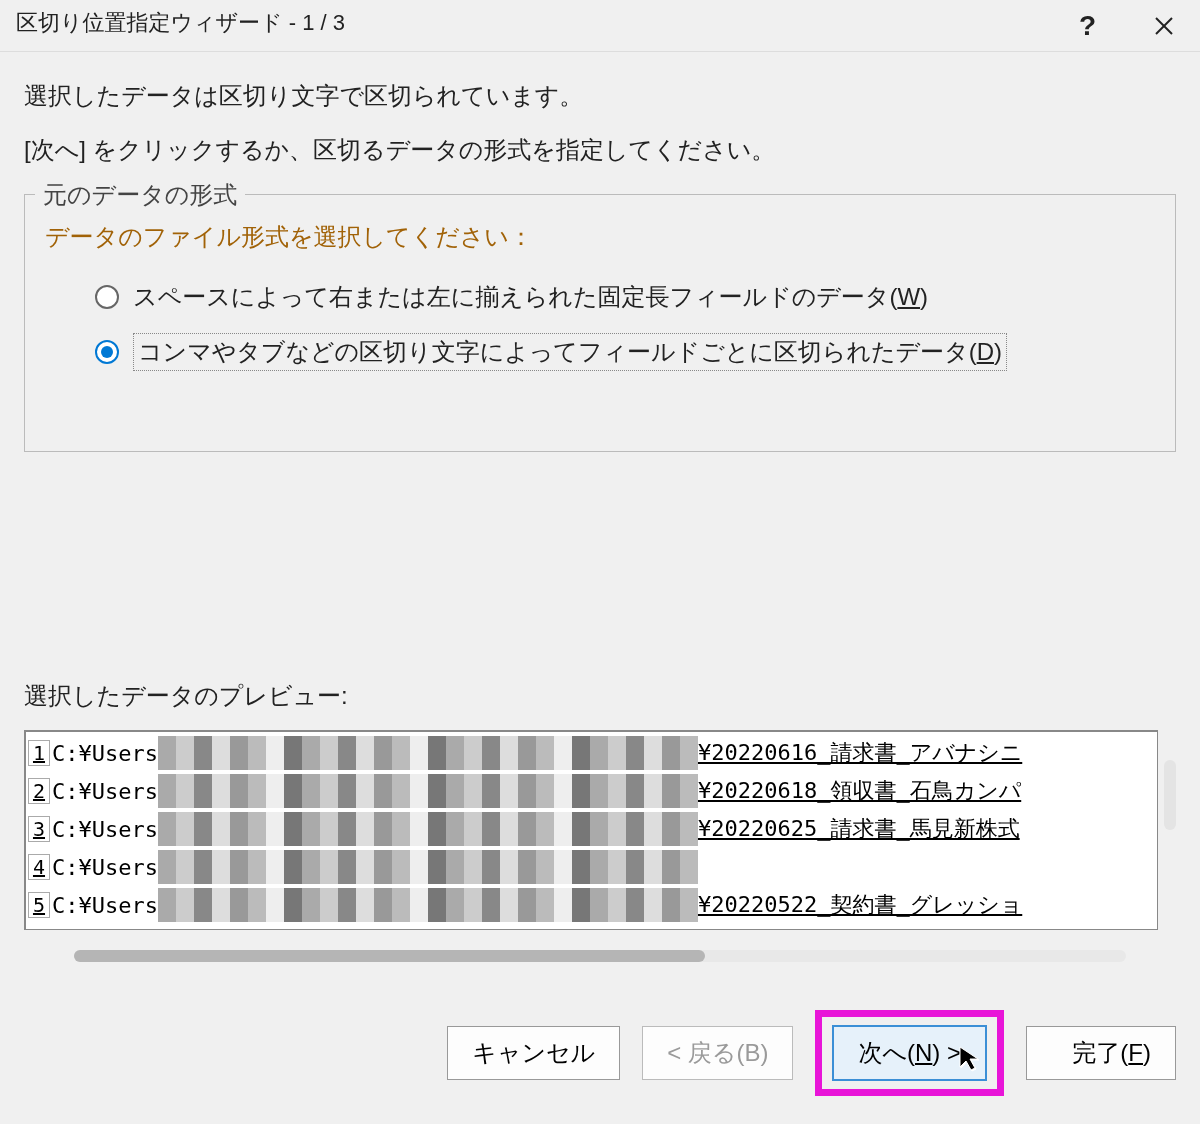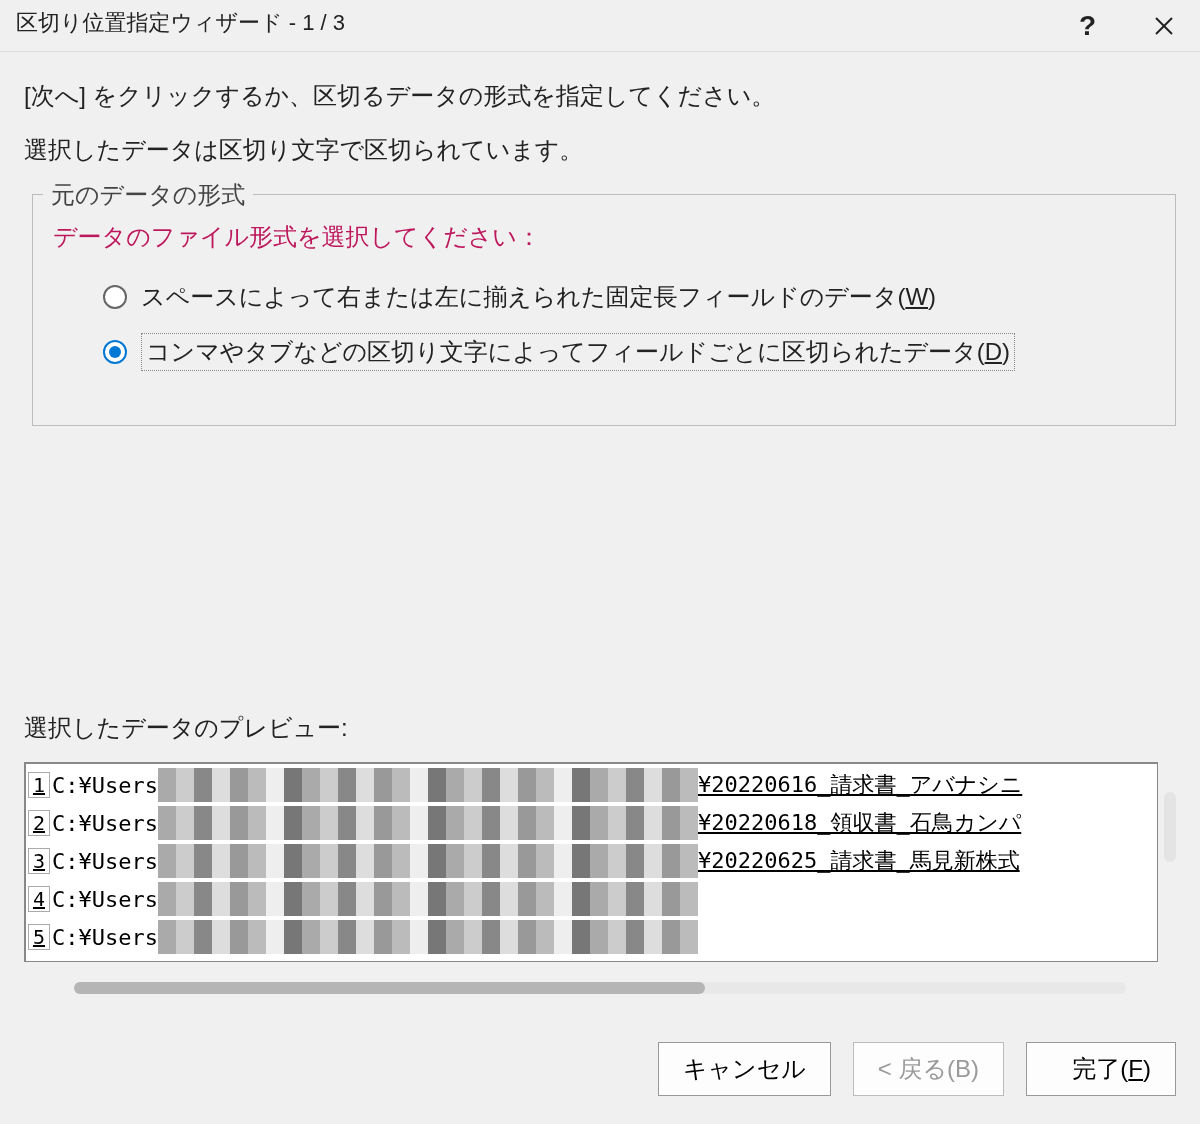--- a/index.html
+++ b/index.html
@@ -49,36 +49,36 @@
       display: flex;
       flex-direction: column;
     }
     .intro-line {
       font-size: 24px;
       color: #222;
       margin-bottom: 22px;
     }
     .groupbox {
       border: 1px solid #bbb;
-      padding: 26px 20px 34px 20px;
-      margin: 6px 0 0 8px;
+      padding: 26px 20px 60px 20px;
+      margin: 6px 0 0 0;
       position: relative;
     }
     .groupbox-legend {
       position: absolute;
       top: -16px;
       left: 10px;
       background: #f0f0f0;
       padding: 0 8px;
       font-size: 24px;
       color: #444;
     }
     .group-label {
       font-size: 24px;
-      color: #be185d;
+      color: #a16207;
       margin-bottom: 28px;
     }
     .radio-row {
       display: flex;
       align-items: center;
       gap: 14px;
       margin-left: 50px;
       margin-bottom: 20px;
     }
     .radio {
@@ -256,22 +256,22 @@
         <svg width="24" height="24" viewBox="0 0 24 24" fill="none" stroke-width="2">
           <line x1="4" y1="4" x2="20" y2="20"></line>
             <line x1="20" y1="4" x2="4" y2="20"></line>
         </svg>
       </div>
     </div>
   </div>
 
   <div class="content">
 
+    <div class="intro-line">選択したデータは区切り文字で区切られています。</div>
     <div class="intro-line">[次へ] をクリックするか、区切るデータの形式を指定してください。</div>
-    <div class="intro-line">選択したデータは区切り文字で区切られています。</div>
 
     <div class="groupbox">
       <div class="groupbox-legend">元のデータの形式</div>
       <div class="group-label">データのファイル形式を選択してください：</div>
 
       <div class="radio-row">
         <div class="radio"></div>
         <div class="radio-label">
           <span>スペースによって右または左に揃えられた固定長フィールドのデータ(</span><span class="accel">W</span><span>)</span>
         </div>
@@ -313,34 +313,45 @@
               </div>
               <div class="preview-row">
                 <div class="row-num">4</div>
                 <div class="row-left">C:¥Users</div>
                 <div class="obscured"></div>
               </div>
               <div class="preview-row">
                 <div class="row-num">5</div>
                 <div class="row-left">C:¥Users</div>
                 <div class="obscured"></div>
+                <div class="row-right">¥20220522_契約書_グレッショ</div>
               </div>
             </div>
         </div>
         <div class="vscrollbar"></div>
       </div>
 
       <div class="hscroll-track">
         <div class="hscroll-thumb"></div>
       </div>
     </div>
 
   </div>
 
   <div class="button-bar">
     <div class="btn">キャンセル</div>
     <div class="btn disabled">&lt; 戻る(B)</div>
+    <div class="highlight-box next-wrap">
+      <div class="btn next">
+        <span>次へ(</span><span class="accel">N</span><span>) &gt;</span>
+      </div>
+      <div class="cursor" style="left:136px; top:28px;">
+        <svg width="26" height="26" viewBox="0 0 26 26">
+          <path d="M2 2 L2 22 L8 16 L13 25 L17 23 L12 14 L20 14 Z" fill="#000" stroke="#fff" stroke-width="1"></path>
+        </svg>
+      </div>
+    </div>
     <div class="btn">
       <span>完了(</span><span class="accel">F</span><span>)</span>
     </div>
   </div>
 
 </div>
 
 </body></html>

